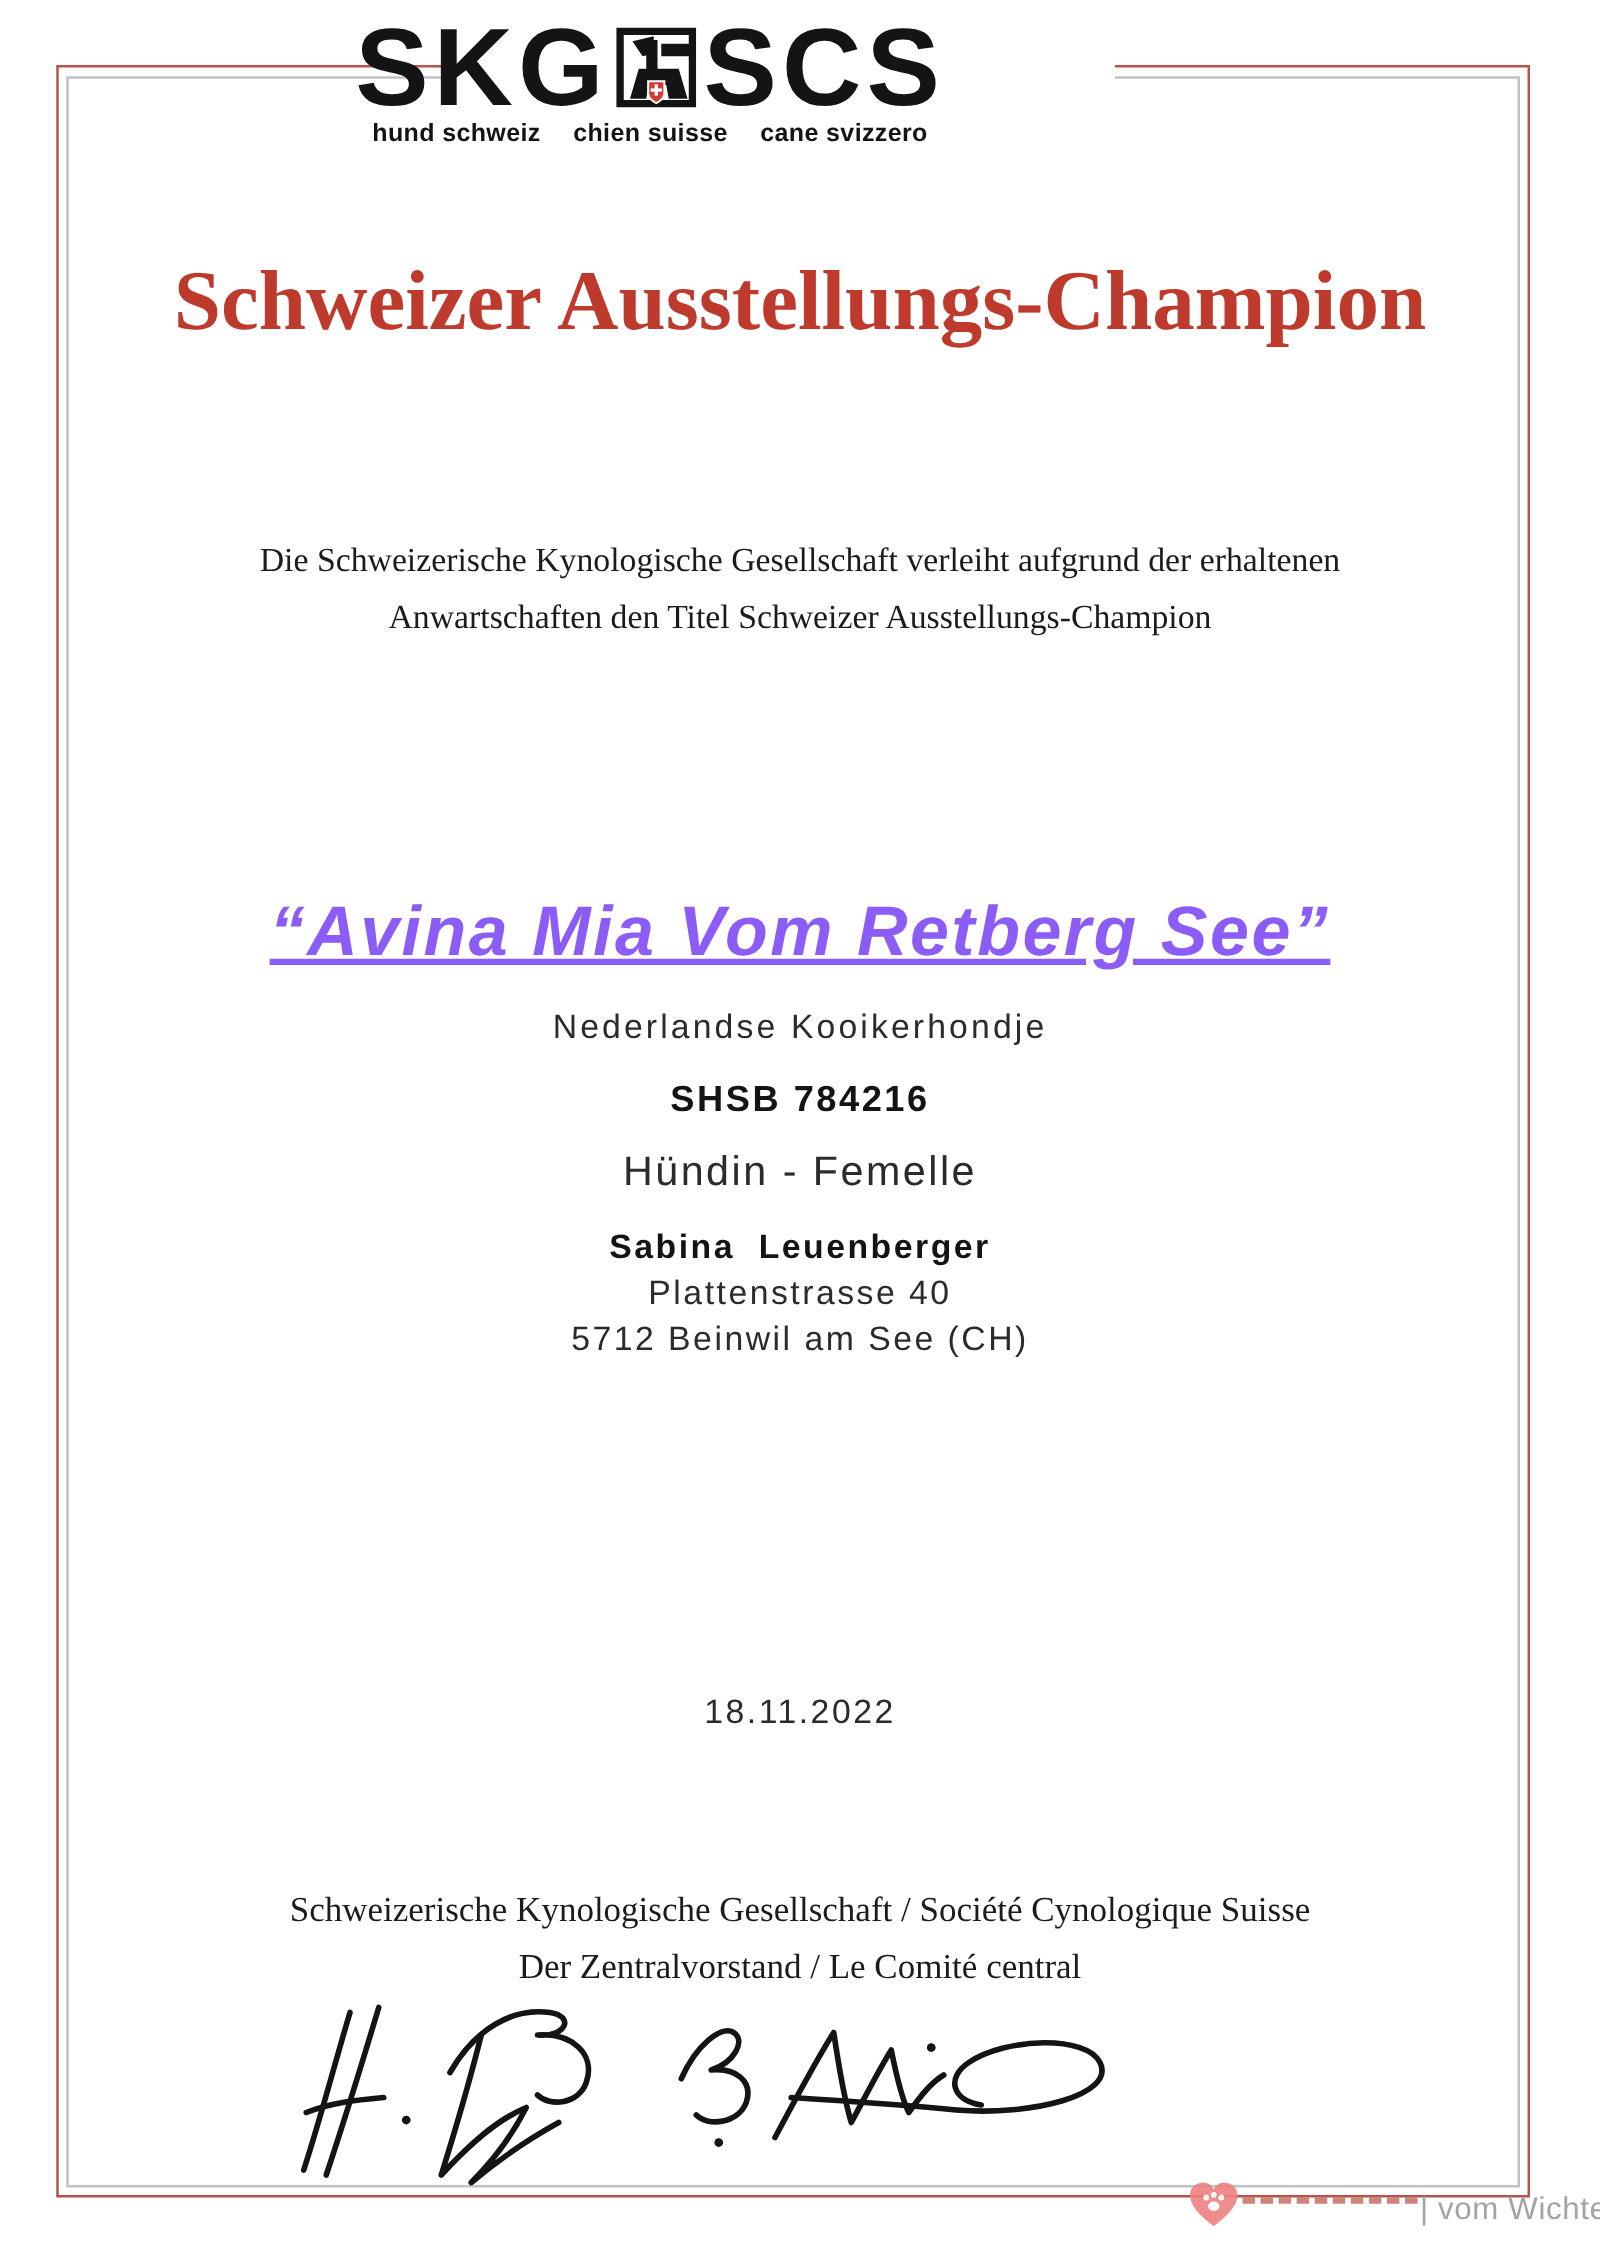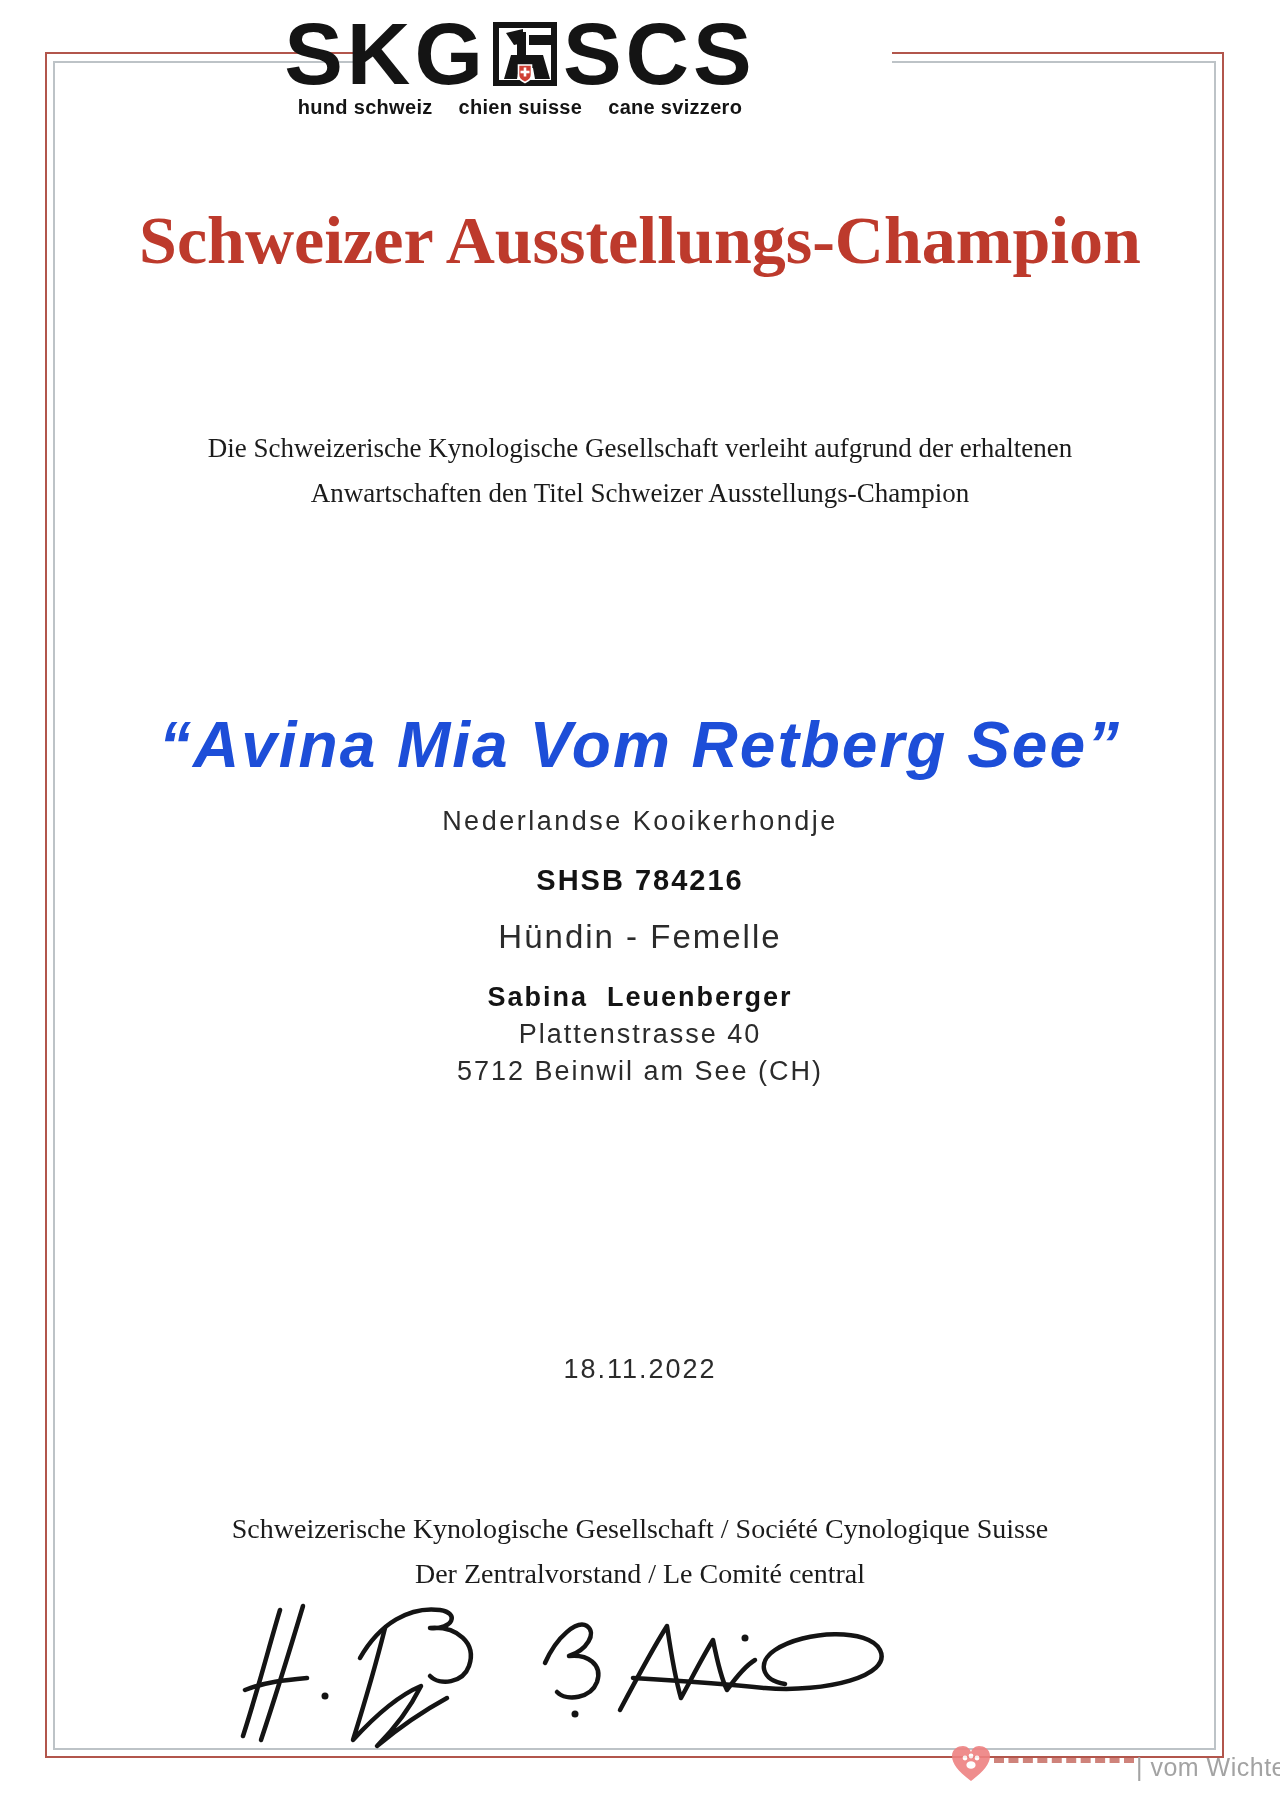--- a/index.html
+++ b/index.html
@@ -39,21 +39,21 @@
   .logo-tagline{
     display:flex;gap:26px;margin-top:2px;
     font-size:20px;font-weight:bold;color:#141414;letter-spacing:.3px;align-items:center;
   }
   
   .tblock{position:absolute;left:0;width:1280px;text-align:center;z-index:2;}
   .serif{font-family:"Liberation Serif", serif;}
   .title{top:195px;font-size:68px;font-weight:bold;line-height:90px;color:#bd3a2c;}
   .para-de{top:426px;font-size:27px;line-height:45px;color:#1b1b1b;}
   .para-fr{top:552px;font-size:30px;line-height:45px;color:#1b1b1b;}
-  .dog-name{top:715px;font-size:64px;line-height:60px;font-weight:bold;font-style:italic;letter-spacing:2px;color:#1d4ed8;}
+  .dog-name{top:715px;font-size:56px;line-height:60px;font-weight:bold;font-style:italic;letter-spacing:2px;color:#8b5cf6;text-decoration:underline;}
   .breed{top:804px;font-size:27px;line-height:34px;letter-spacing:2.5px;color:#2b2b2b;}
   .shsb{top:863px;font-size:29px;line-height:34px;font-weight:bold;letter-spacing:2px;color:#141414;}
   .sex{top:920px;font-size:33px;line-height:34px;letter-spacing:2px;color:#2b2b2b;}
   .owner{top:979px;font-size:27px;line-height:37px;letter-spacing:2px;color:#2b2b2b;}
   .owner .owner-name{font-weight:bold;white-space:pre;color:#141414;}
   .date{top:1352px;font-size:27px;line-height:34px;letter-spacing:2px;color:#2b2b2b;}
   .issuer{top:1506px;font-size:28px;line-height:45px;color:#1b1b1b;}
   
   .signatures{position:absolute;left:225px;top:1598px;width:700px;height:160px;z-index:2;}
   .signatures path{stroke:#141414;stroke-width:4.5;fill:none;stroke-linecap:round;stroke-linejoin:round;}

